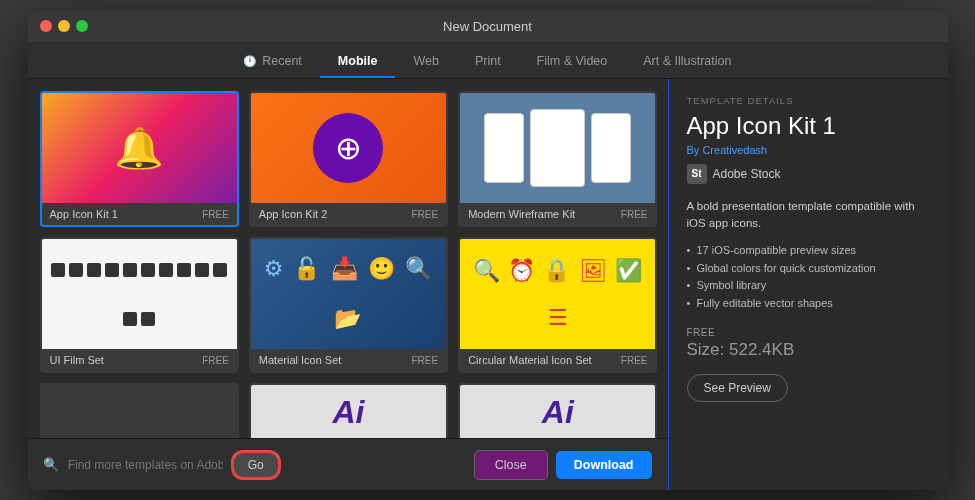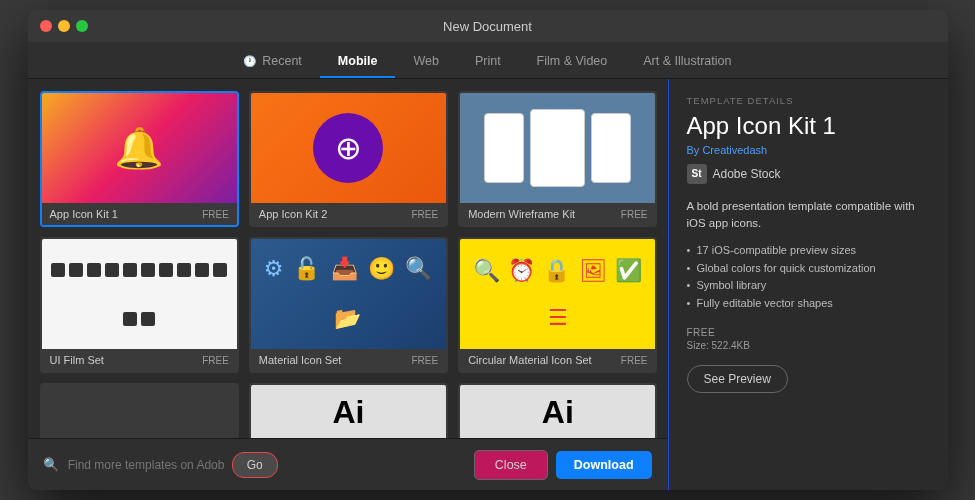--- a/index.html
+++ b/index.html
@@ -260,21 +260,22 @@
       background: #e0e0e0;
       width: 100%;
       height: 80px;
       display: flex;
       align-items: center;
       justify-content: center;
     }
     .ai-text {
       font-size: 32px;
       font-weight: bold;
-      color: #000000;
+      color: #4c1d95;
+      font-style: italic;
     }
     
     .sidebar {
       width: 280px;
       background: #2b2b2b;
       border-left: 1px solid #1d4ed8;
       padding: 16px 18px;
       overflow-y: auto;
       flex-shrink: 0;
     }
@@ -345,21 +346,21 @@
     }
     .sidebar-free-label {
       color: #999;
       font-size: 10px;
       text-transform: uppercase;
       letter-spacing: 0.5px;
       margin-bottom: 2px;
     }
     .sidebar-size {
       color: #999;
-      font-size: 10px;
+      font-size: 17px;
       margin-bottom: 14px;
     }
     .preview-btn {
       background: transparent;
       border: 1px solid #666;
       color: #ccc;
       padding: 6px 16px;
       border-radius: 14px;
       font-size: 12px;
       cursor: pointer;
@@ -389,31 +390,31 @@
     .search-input {
       flex: 1;
       background: transparent;
       border: none;
       outline: none;
       color: #aaa;
       font-size: 12px;
     }
     .go-btn {
       background: #4a4a4a;
-      border: 1px solid #ef4444;
+      border: 3px solid #ef4444;
       color: #ccc;
       padding: 5px 14px;
       border-radius: 12px;
       font-size: 12px;
       cursor: pointer;
       text-align: center;
     }
     .spacer { flex: 1; }
     .close-btn {
-      background: #be185d;
+      background: #701a75;
       border: 1px solid #666;
       color: #ccc;
       padding: 7px 20px;
       border-radius: 5px;
       font-size: 12.5px;
       cursor: pointer;
     }
     .download-btn {
       background: #0e7fff;
       border: none;

